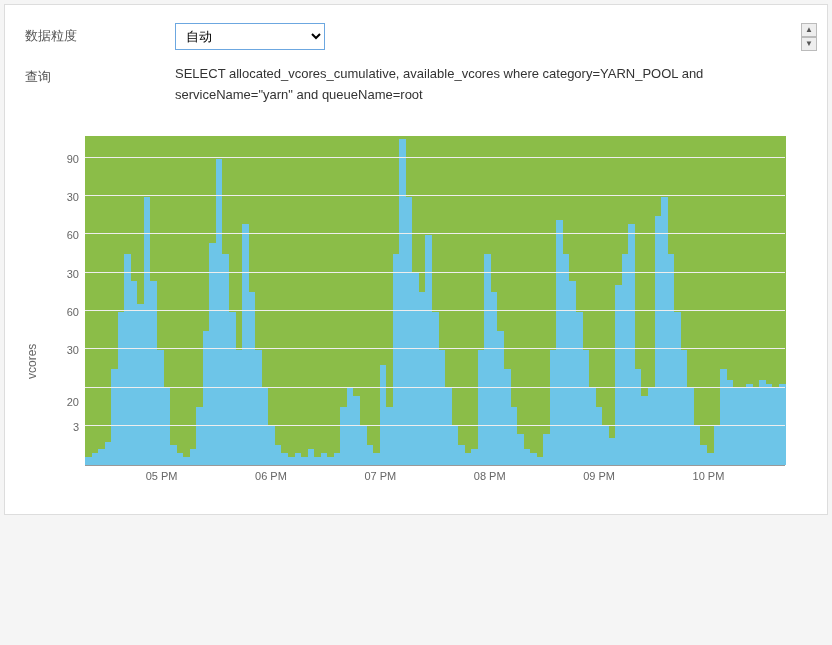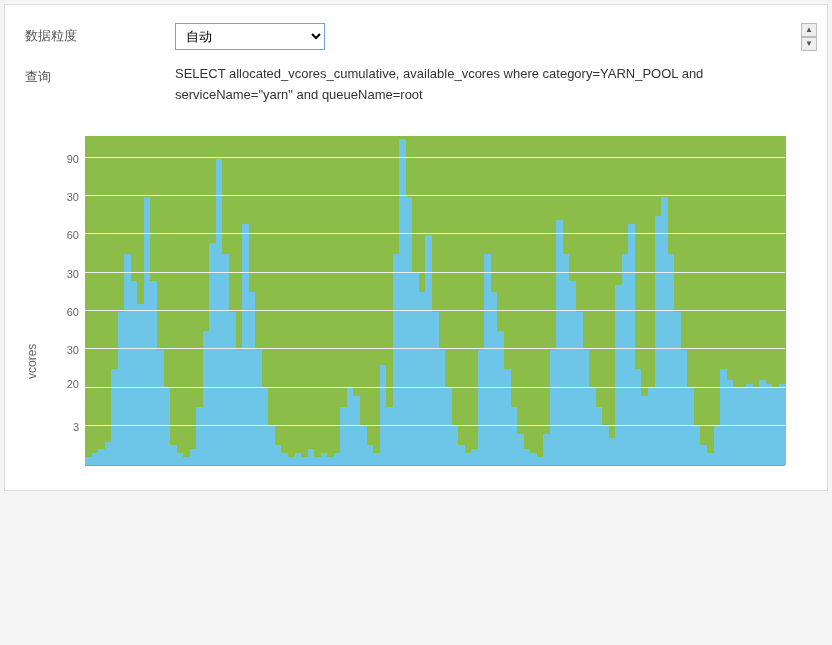--- a/index.html
+++ b/index.html
@@ -176,21 +176,21 @@
     <div class="form-row">
       <div class="form-label">查询</div>
       <div class="form-value">SELECT allocated_vcores_cumulative, available_vcores where category=YARN_POOL and serviceName="yarn" and queueName=root</div>
     </div>
 
 
     <div class="chart-wrap">
       <div class="ylabel">vcores</div>
       <div class="yaxis" id="yaxis">
           <div class="ytick" style="bottom: 38.3721px;">3</div>
-          <div class="ytick" style="bottom: 82px;">20</div>
+          <div class="ytick" style="bottom: 64px;">20</div>
           <div class="ytick" style="bottom: 115.116px;">30</div>
           <div class="ytick" style="bottom: 153.488px;">60</div>
           <div class="ytick" style="bottom: 191.86px;">30</div>
           <div class="ytick" style="bottom: 230.233px;">60</div>
           <div class="ytick" style="bottom: 268.605px;">30</div>
           <div class="ytick" style="bottom: 306.977px;">90</div>
         </div>
       <div class="plot" id="plot">
         <div class="bars" id="bars">
             <div class="bar">
@@ -625,15 +625,23 @@
       <div class="gridline" style="bottom: 38.3721px;"></div>
           <div class="gridline" style="bottom: 76.7442px;"></div>
           <div class="gridline" style="bottom: 115.116px;"></div>
           <div class="gridline" style="bottom: 153.488px;"></div>
           <div class="gridline" style="bottom: 191.86px;"></div>
           <div class="gridline" style="bottom: 230.233px;"></div>
           <div class="gridline" style="bottom: 268.605px;"></div>
           <div class="gridline" style="bottom: 306.977px;"></div>
         </div>
     </div>
+    <div class="xaxis" id="xaxis">
+        <div class="xtick" style="left: 10.9375%;">05 PM</div>
+        <div class="xtick" style="left: 26.5625%;">06 PM</div>
+        <div class="xtick" style="left: 42.1875%;">07 PM</div>
+        <div class="xtick" style="left: 57.8125%;">08 PM</div>
+        <div class="xtick" style="left: 73.4375%;">09 PM</div>
+        <div class="xtick" style="left: 89.0625%;">10 PM</div>
+      </div>
 
   </div>
 </div>
 
 </body></html>

